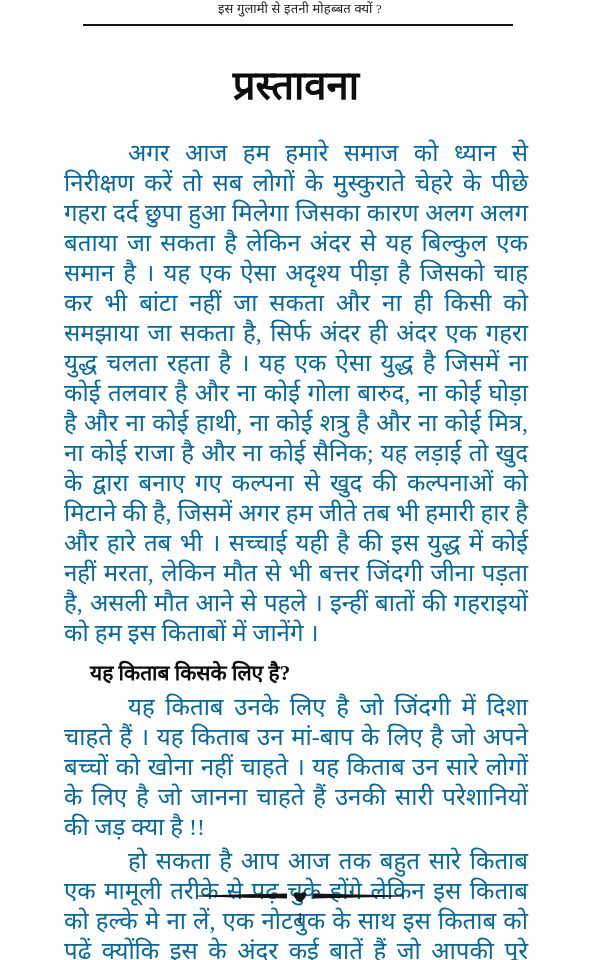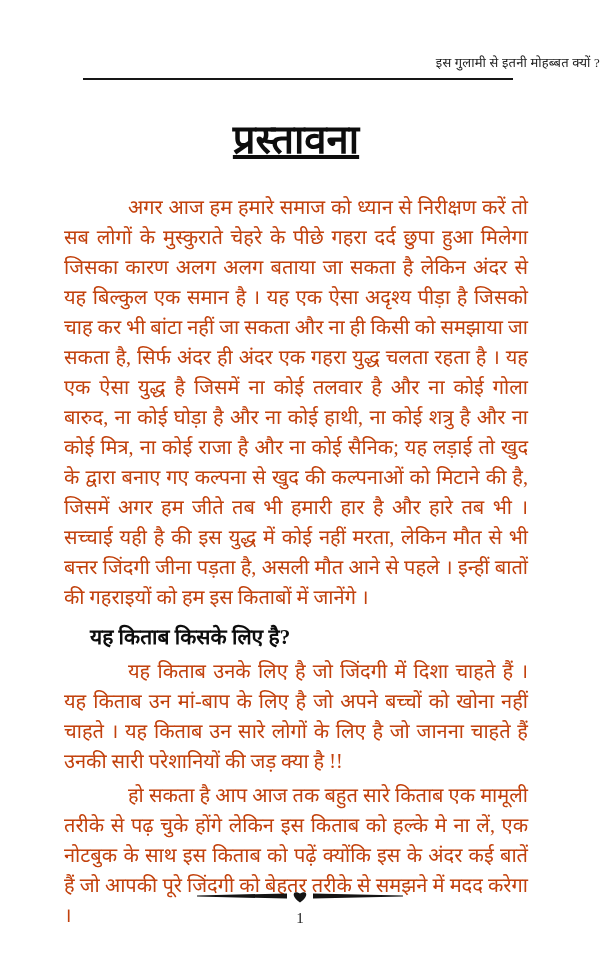--- a/index.html
+++ b/index.html
@@ -15,22 +15,21 @@
     color: #111111;
   }
   .page {
     position: relative;
     width: 600px;
     height: 960px;
     background: #ffffff;
   }
   
   .running-header {
-    padding-top: 54px;
-    text-align: right;
+    text-align: center;
   }
   .running-title {
     font-size: 13px;
     line-height: 17px;
     color: #222222;
     letter-spacing: 0.2px;
   }
   .header-rule {
     width: 430px;
     height: 2px;
@@ -41,28 +40,27 @@
   .content {
     padding: 0 72px 0 64px; 
   }
   .chapter-title {
     margin: 32px 0 0 0;
     font-size: 40px;
     line-height: 56px;
     font-weight: bold;
     text-align: center;
     color: #0d0d0d;
-    text-decoration: underline;
   }
   .body-para {
     margin: 24px 0 0 0;
-    font-size: 20px;
+    font-size: 24px;
     line-height: 30px;
     text-align: justify;
-    color: #c2410c;
+    color: #0369a1;
   }
   .body-para.indented {
     text-indent: 64px;
   }
   .section-heading {
     margin: 10px 0 0 26px;
     font-size: 21px;
     line-height: 30px;
     font-weight: bold;
     color: #0d0d0d;

